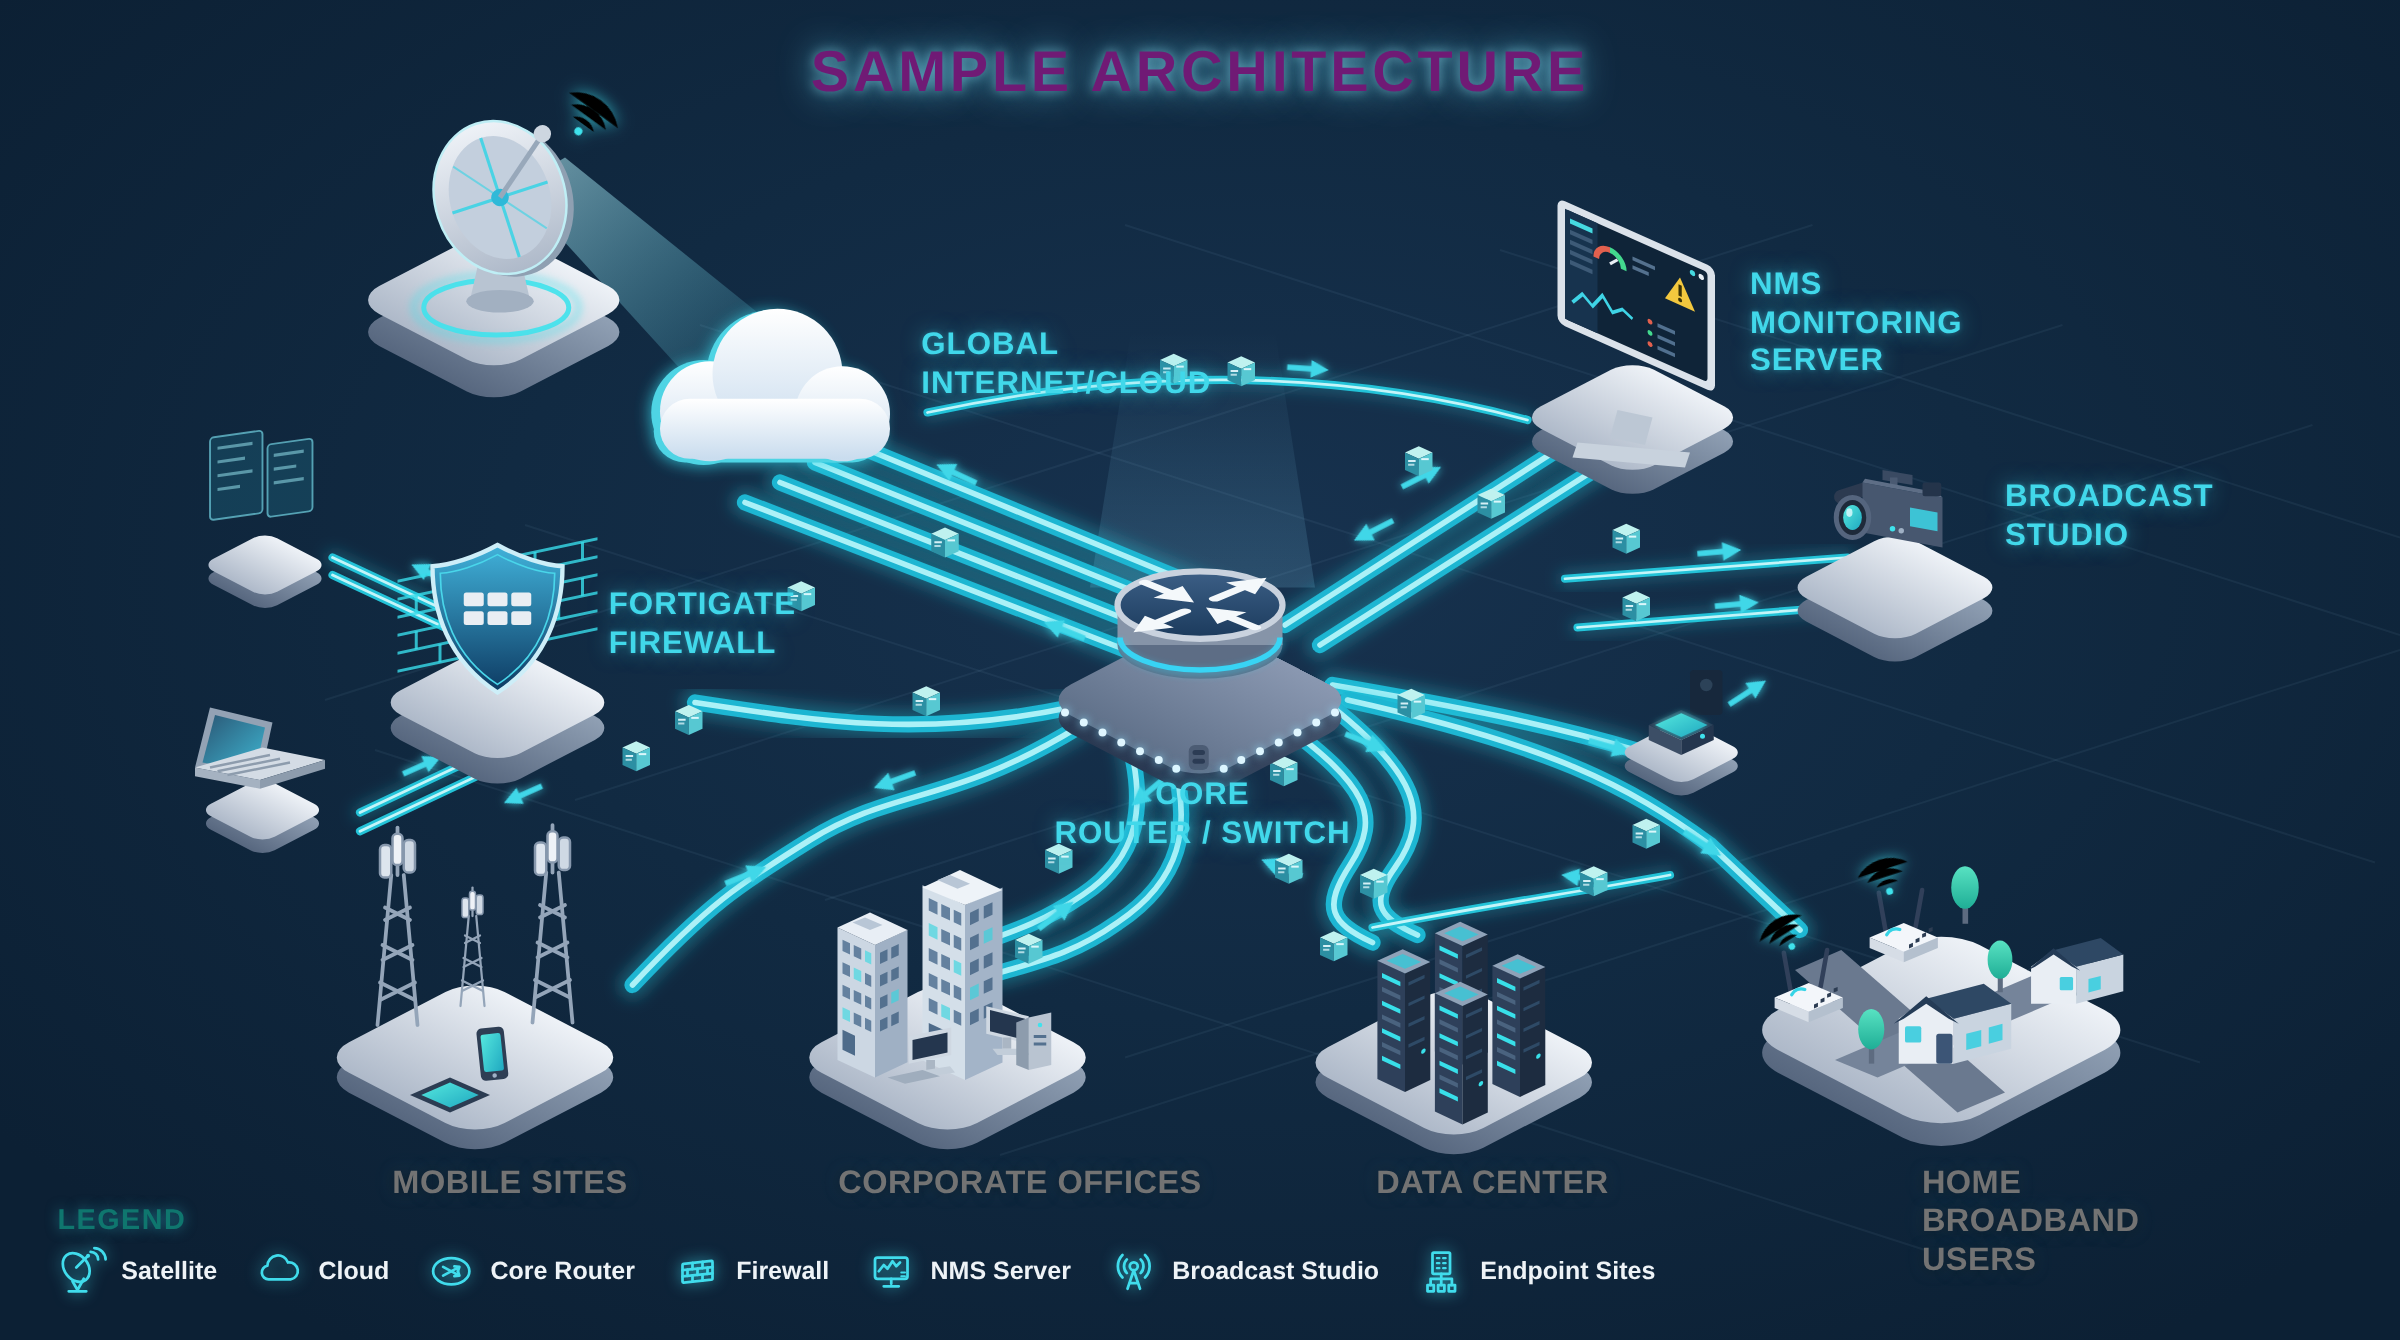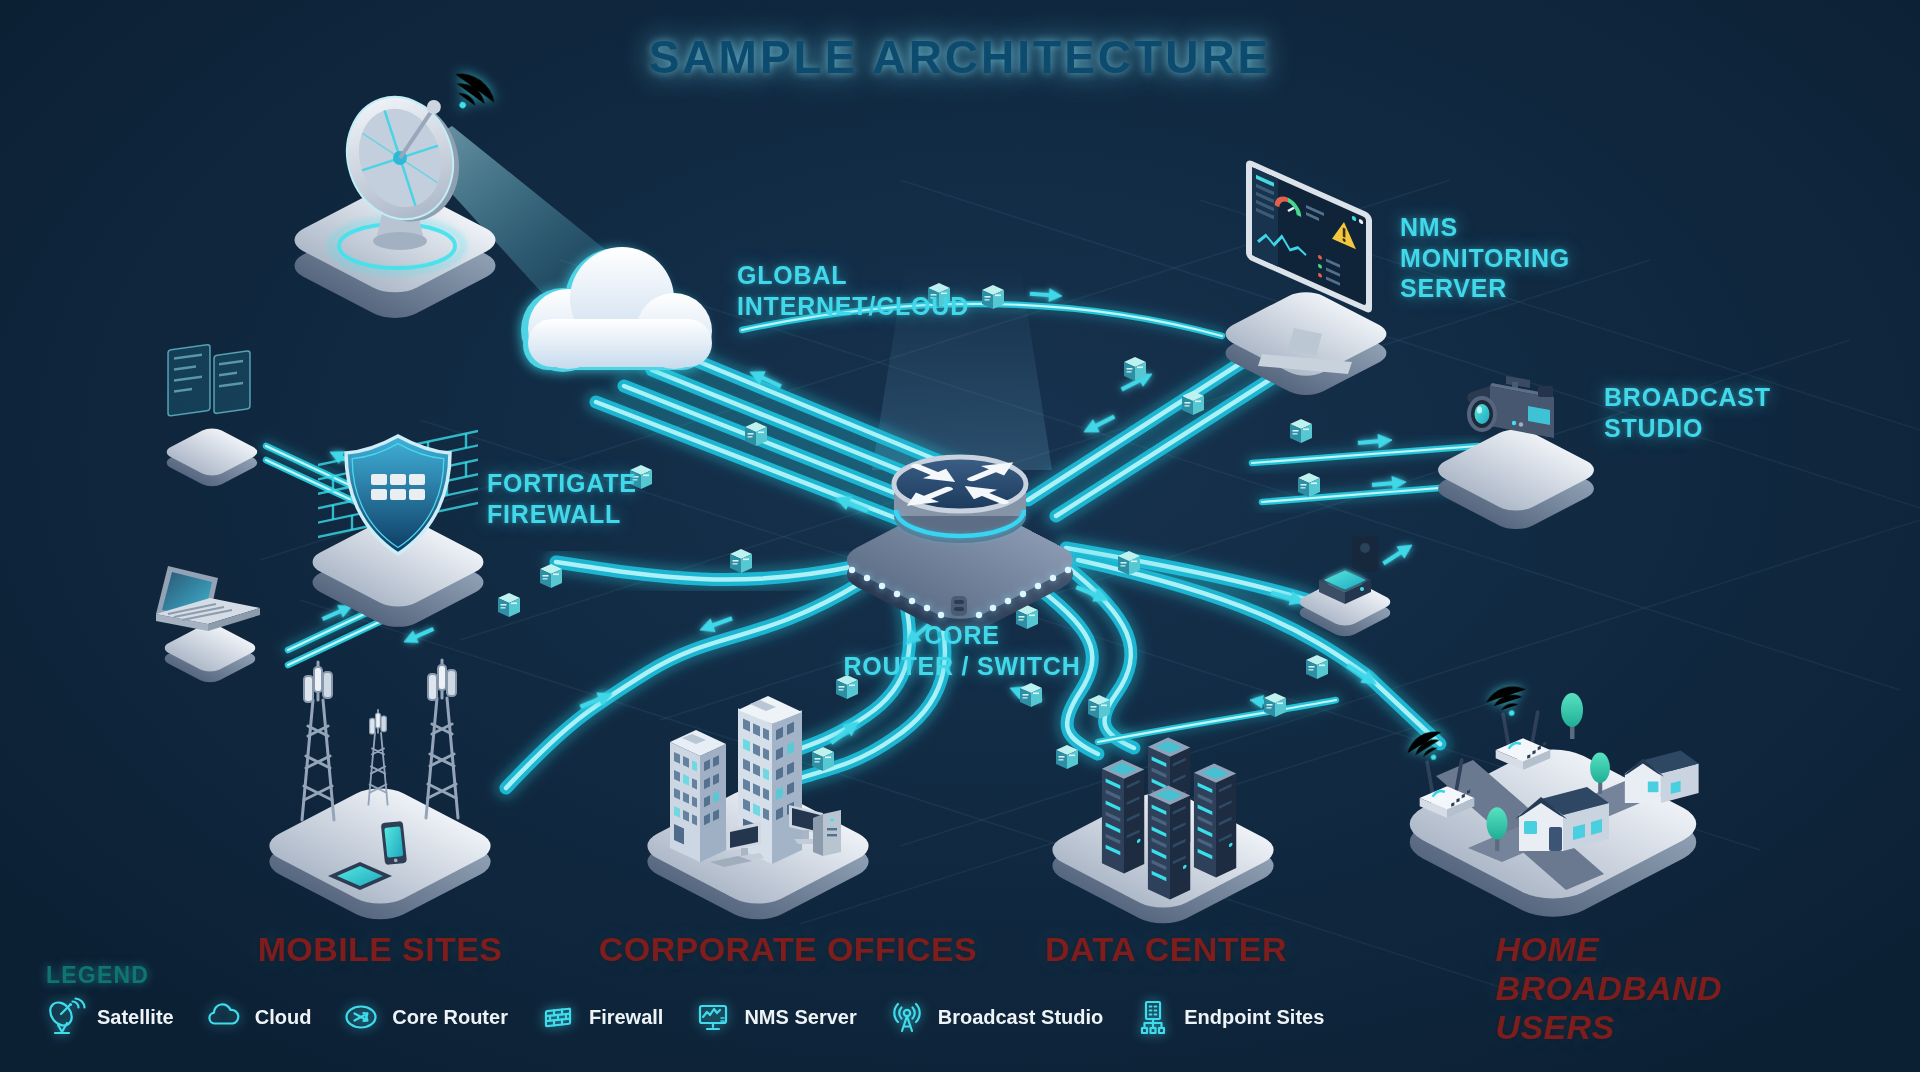--- a/index.html
+++ b/index.html
@@ -23,24 +23,24 @@
   .wifi{filter:drop-shadow(0 0 5px rgba(63,226,236,.7));}
   .led{fill:#dff6ff;filter:drop-shadow(0 0 4px rgba(140,225,255,.9));}
   .holo{fill:rgba(47,190,215,.16);stroke:rgba(130,235,250,.6);stroke-width:1.5;}
   .holoLine{fill:rgba(160,240,250,.5);}
   .twr{stroke:#94a5b9;stroke-width:3;fill:none;stroke-linecap:round;}
 
   
   .lbl{position:absolute;white-space:pre-line;font-weight:bold;}
   .lbl.cyan{color:#41d8ea;font-size:25px;line-height:1.22;letter-spacing:.8px;
             text-shadow:0 0 16px rgba(65,216,234,.55),0 0 4px rgba(65,216,234,.35);}
-  .lbl.white{color:#7f1d1d;font-size:34px;letter-spacing:.4px;transform:translateX(-50%);
-             text-shadow:0 1px 10px rgba(0,0,0,.5),0 0 18px rgba(130,220,255,.2);}
+  .lbl.white{color:#737373;font-size:26px;letter-spacing:.4px;transform:translateX(-50%);
+             text-shadow:0 1px 10px rgba(0,0,0,.5),0 0 18px rgba(130,220,255,.2);margin-left:28px;}
   .lbl.center{transform:translateX(-50%);text-align:center;}
-  .title{position:absolute;top:30px;left:0;right:0;text-align:center;color:#0c4a6e;
+  .title{position:absolute;top:30px;left:0;right:0;text-align:center;color:#701a75;
          font-size:46px;font-weight:800;letter-spacing:3px;
          text-shadow:0 0 28px rgba(110,225,255,.8),0 0 9px rgba(160,240,255,.55);}
 
   
   .legend{position:absolute;left:46px;top:962px;}
   .legend-title{color:#0f766e;font-size:23px;font-weight:bold;letter-spacing:1.2px;margin-bottom:8px;
                 text-shadow:0 0 10px rgba(53,207,226,.5);}
   .legend-row{display:flex;align-items:center;}
   .legend-item{display:flex;align-items:center;gap:11px;margin-right:30px;}
   .legend-item svg{filter:drop-shadow(0 0 6px rgba(64,220,236,.7));flex:0 0 auto;}
@@ -769,21 +769,21 @@
 <div class="lbl cyan" style="left:1604px;top:382px;">BROADCAST
 STUDIO</div>
 <div class="lbl cyan center" style="left:962px;top:620px;">CORE
 ROUTER / SWITCH</div>
 <div class="lbl cyan" style="left:487px;top:468px;">FORTIGATE
 FIREWALL</div>
 
 <div class="lbl white" style="left:380px;top:930px;">MOBILE SITES</div>
 <div class="lbl white" style="left:788px;top:930px;">CORPORATE OFFICES</div>
 <div class="lbl white" style="left:1166px;top:930px;">DATA CENTER</div>
-<div class="lbl white" style="left:1637px;top:930px;font-style:italic;">HOME BROADBAND USERS</div>
+<div class="lbl white" style="left:1637px;top:930px;">HOME BROADBAND USERS</div>
 
 <div class="legend">
   <div class="legend-title">LEGEND</div>
   <div class="legend-row">
 
     <div class="legend-item">
       <svg width="40" height="40" viewBox="0 0 40 40">
             <g class="ic">
         <ellipse cx="15" cy="17" rx="9.5" ry="12.5" transform="rotate(-38 15 17)"></ellipse>
         <line x1="15" y1="17" x2="24" y2="8"></line>

